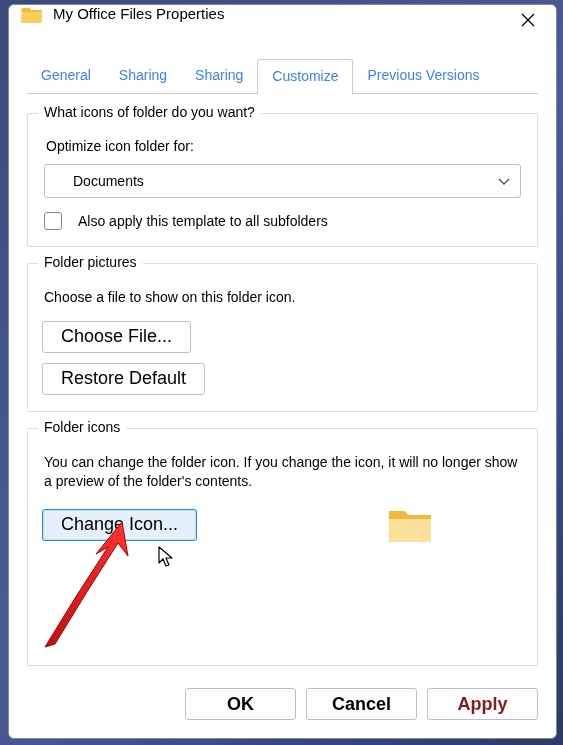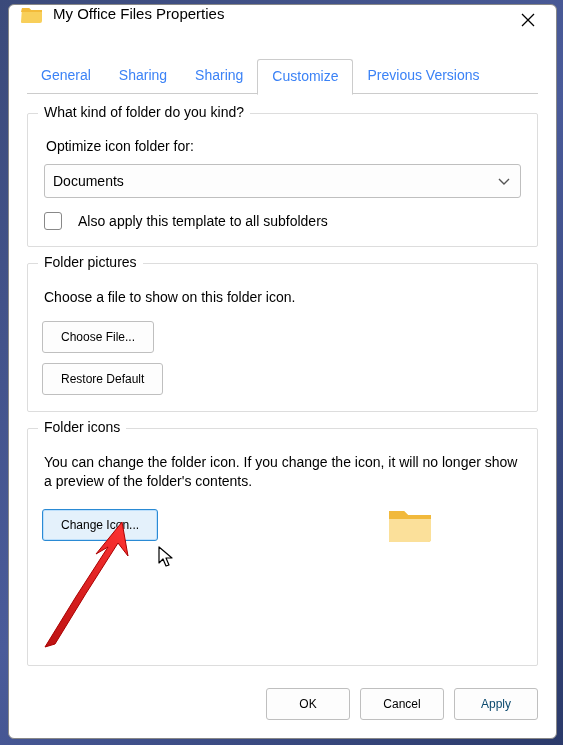--- a/index.html
+++ b/index.html
@@ -53,50 +53,50 @@
     }
     .group-legend {
       position: absolute; top: -10px; left: 10px;
       background: #fff; padding: 0 6px; font-size: 14px;
     }
     .group-body { padding-top: 6px; }
     .label-text { margin: 6px 0 10px 4px; }
     .select {
       display: flex; align-items: center; justify-content: space-between;
       border: 1px solid #bfbfbf; border-radius: 3px;
-      height: 34px; padding: 0 10px 0 8px; margin: 0 2px;
+      height: 34px; padding: 0 10px 0 28px; margin: 0 2px;
       background: #fdfdfd;
     }
     .check-row {
       display: flex; align-items: center; margin: 14px 0 0 2px; gap: 16px;
     }
     .check-box {
       width: 18px; height: 18px; border: 1px solid #888; border-radius: 3px;
       background: #fff;
     }
     .btn {
       height: 32px; padding: 0 18px; border: 1px solid #bfbfbf;
       background: #fdfdfd; border-radius: 3px; display: inline-flex;
-      align-items: center; justify-content: center; font-size: 12px;
+      align-items: center; justify-content: center; font-size: 18px;
       color: #000;
     }
     .btn.highlight {
       border: 1px solid #2a8ad4; background: #e4f1fb;
       box-shadow: 0 0 0 1px #bcdffb inset;
     }
     .btn-row { display: flex; gap: 10px; flex-direction: column; align-items: flex-start; }
     .desc { margin: 6px 2px 14px; line-height: 1.35; }
     .icons-row { display: flex; align-items: center; gap: 60px; }
     .big-folder-icon { width: 46px; height: 40px; margin-left: auto; margin-right: 90px; }
     .footer {
       display: flex; justify-content: flex-end; gap: 10px;
       padding: 14px 18px 18px;
     }
-    .footer .btn { width: 84px; }
-    .footer .btn.disabled { color: #0c4a6e; }
+    .footer .btn { width: 111px; font-weight: bold; }
+    .footer .btn.disabled { color: #7f1d1d; }
     .arrow-overlay {
       position: absolute; left: 30px; top: 512px; pointer-events: none; z-index: 5;
     }
     .cursor-overlay {
       position: absolute; left: 158px; top: 546px; pointer-events: none; z-index: 6;
     }
   </style>
 </head>
 <body>
 
@@ -121,21 +121,21 @@
     <div class="tab">General</div>
     <div class="tab">Sharing</div>
     <div class="tab">Sharing</div>
     <div class="tab active">Customize</div>
     <div class="tab">Previous Versions</div>
   </div>
 
   <div class="content">
 
     <div class="group">
-      <span class="group-legend">What kind of folder do you kind?</span>
+      <span class="group-legend">What icons of folder do you want?</span>
       <div class="group-body">
         <div class="label-text">Optimize icon folder for:</div>
         <div class="select">
           <span>Documents</span>
           <span>
             <svg viewBox="0 0 12 8" width="12" height="8">
               <path d="M1 1 L6 6 L11 1" stroke="#555" stroke-width="1.4" fill="none"></path>
             </svg>
           </span>
         </div>

